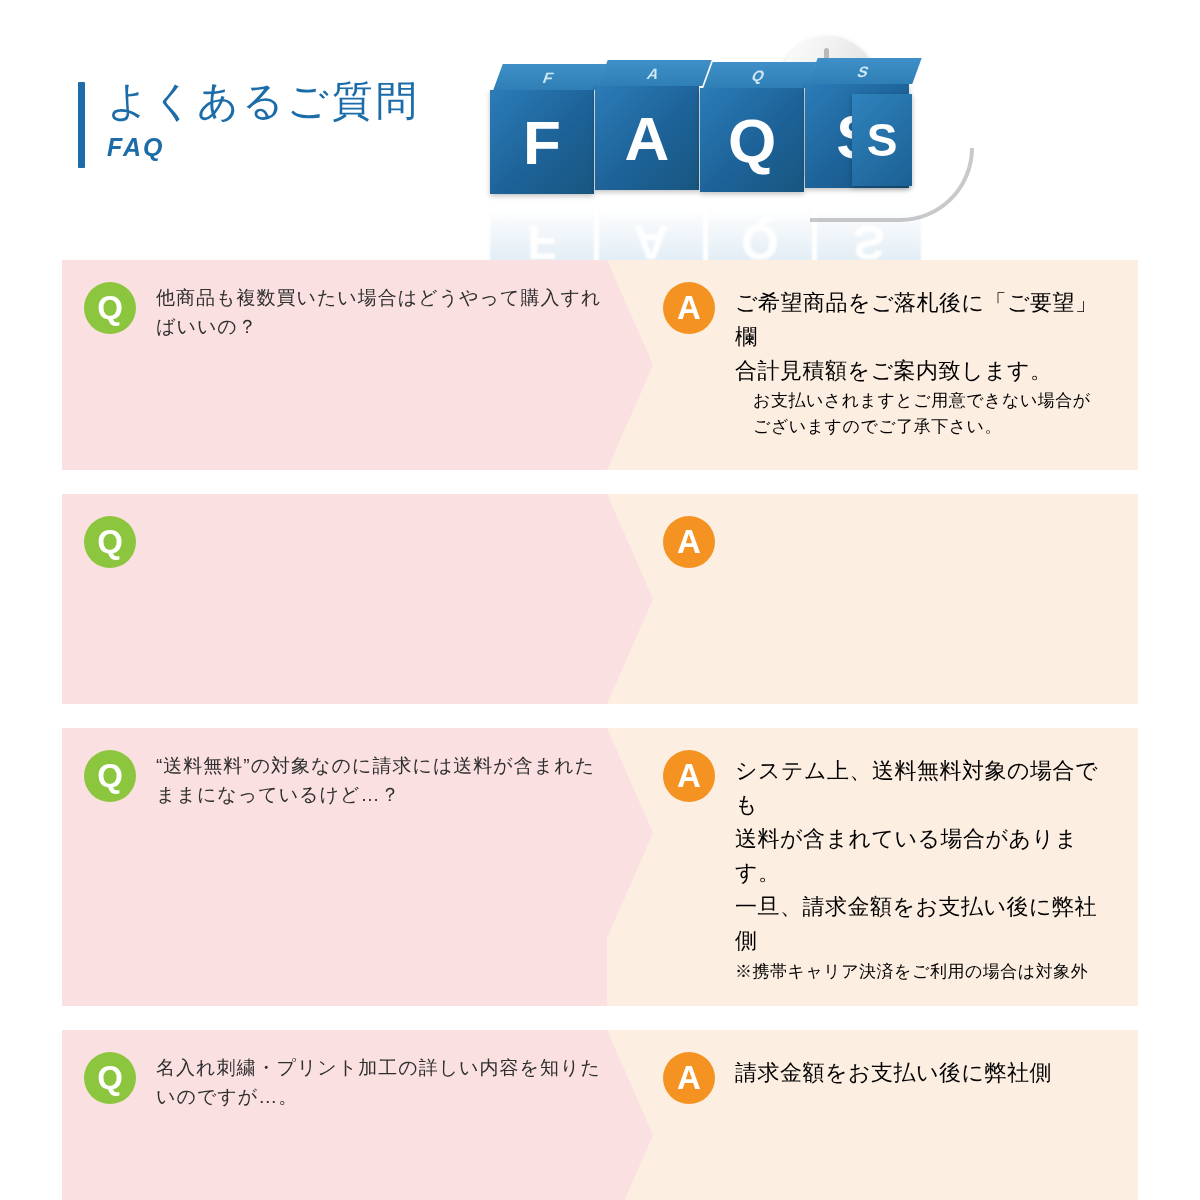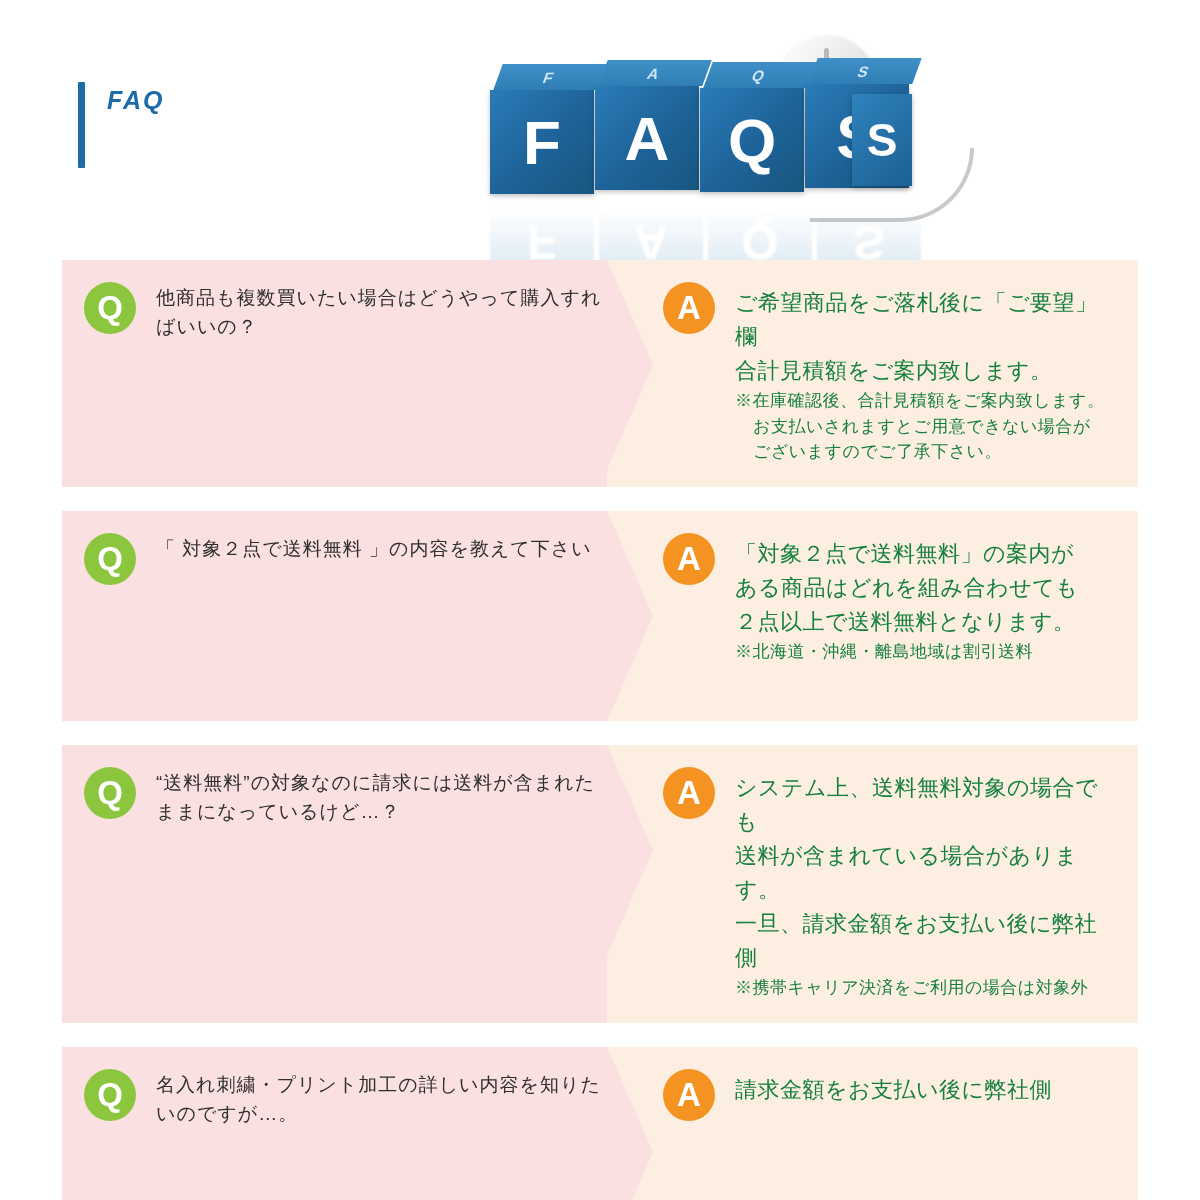--- a/index.html
+++ b/index.html
@@ -209,39 +209,40 @@
   .q-text {
     font-size: 19px;
     line-height: 1.52;
     color: #2e2e2e;
     letter-spacing: 1px;
     padding-top: 2px;
   }
   .a-text {
     font-size: 22px;
     line-height: 1.55;
-    color: #15803d;
+    color: #000000;
     letter-spacing: .5px;
     padding-top: 4px;
   }
   .a-text .note {
     font-size: 17px;
     line-height: 1.5;
     display: block;
   }
   .a-text .note.indent { padding-left: 18px; }
   .a-line { display: block; }
 </style>
 </head>
 <body>
 
 <div class="header">
   <div class="title-block">
     <div class="title-bar"></div>
     <div class="title-text-wrap">
+      <div class="title-jp">よくあるご質問</div>
       <div class="title-en">FAQ</div>
     </div>
   </div>
 
   <div class="cubes">
     <div class="mouse"></div>
     <div class="mouse-cord"></div>
     <div class="cube c5">S</div>
     <div class="cube c1">
       <span class="top">F</span>
@@ -273,40 +274,32 @@
   <div class="faq-row">
     <div class="q-side">
       <div class="badge q">Q</div>
       <div class="q-text">他商品も複数買いたい場合はどうやって購入すればいいの？</div>
     </div>
     <div class="a-side">
       <div class="badge a">A</div>
       <div class="a-text">
         <span class="a-line">ご希望商品をご落札後に「ご要望」欄</span>
         <span class="a-line">合計見積額をご案内致します。</span>
-        <span class="note">※在庫確認後、合計見積額をご案内致します。</span>
         <span class="note indent">お支払いされますとご用意できない場合が</span>
         <span class="note indent">ございますのでご了承下さい。</span>
       </div>
     </div>
   </div>
 
   <div class="faq-row">
     <div class="q-side">
       <div class="badge q">Q</div>
-      <div class="q-text">「 対象２点で送料無料 」の内容を教えて下さい</div>
     </div>
     <div class="a-side">
       <div class="badge a">A</div>
-      <div class="a-text">
-        <span class="a-line">「対象２点で送料無料」の案内が</span>
-        <span class="a-line">ある商品はどれを組み合わせても</span>
-        <span class="a-line">２点以上で送料無料となります。</span>
-        <span class="note">※北海道・沖縄・離島地域は割引送料</span>
-      </div>
     </div>
   </div>
 
   <div class="faq-row">
     <div class="q-side">
       <div class="badge q">Q</div>
       <div class="q-text">“送料無料”の対象なのに請求には送料が含まれたままになっているけど…？</div>
     </div>
     <div class="a-side">
       <div class="badge a">A</div>

